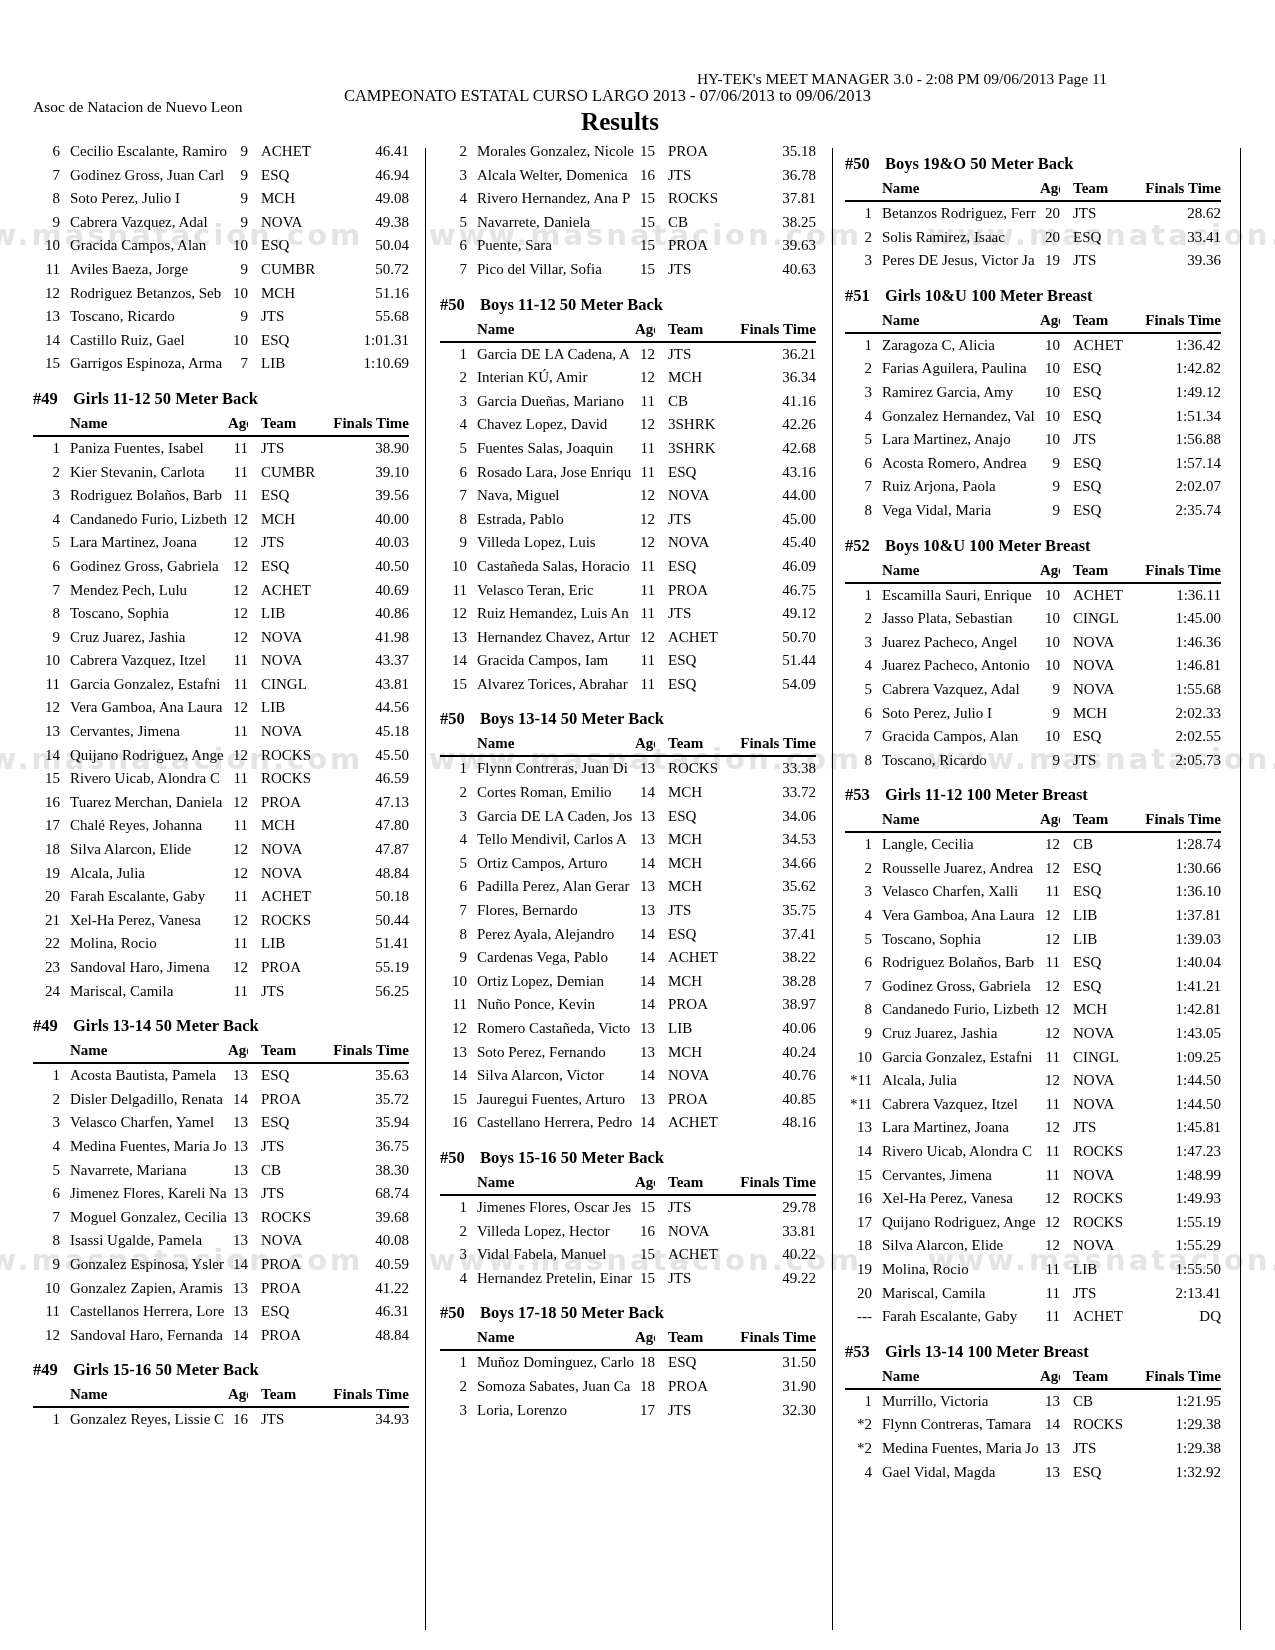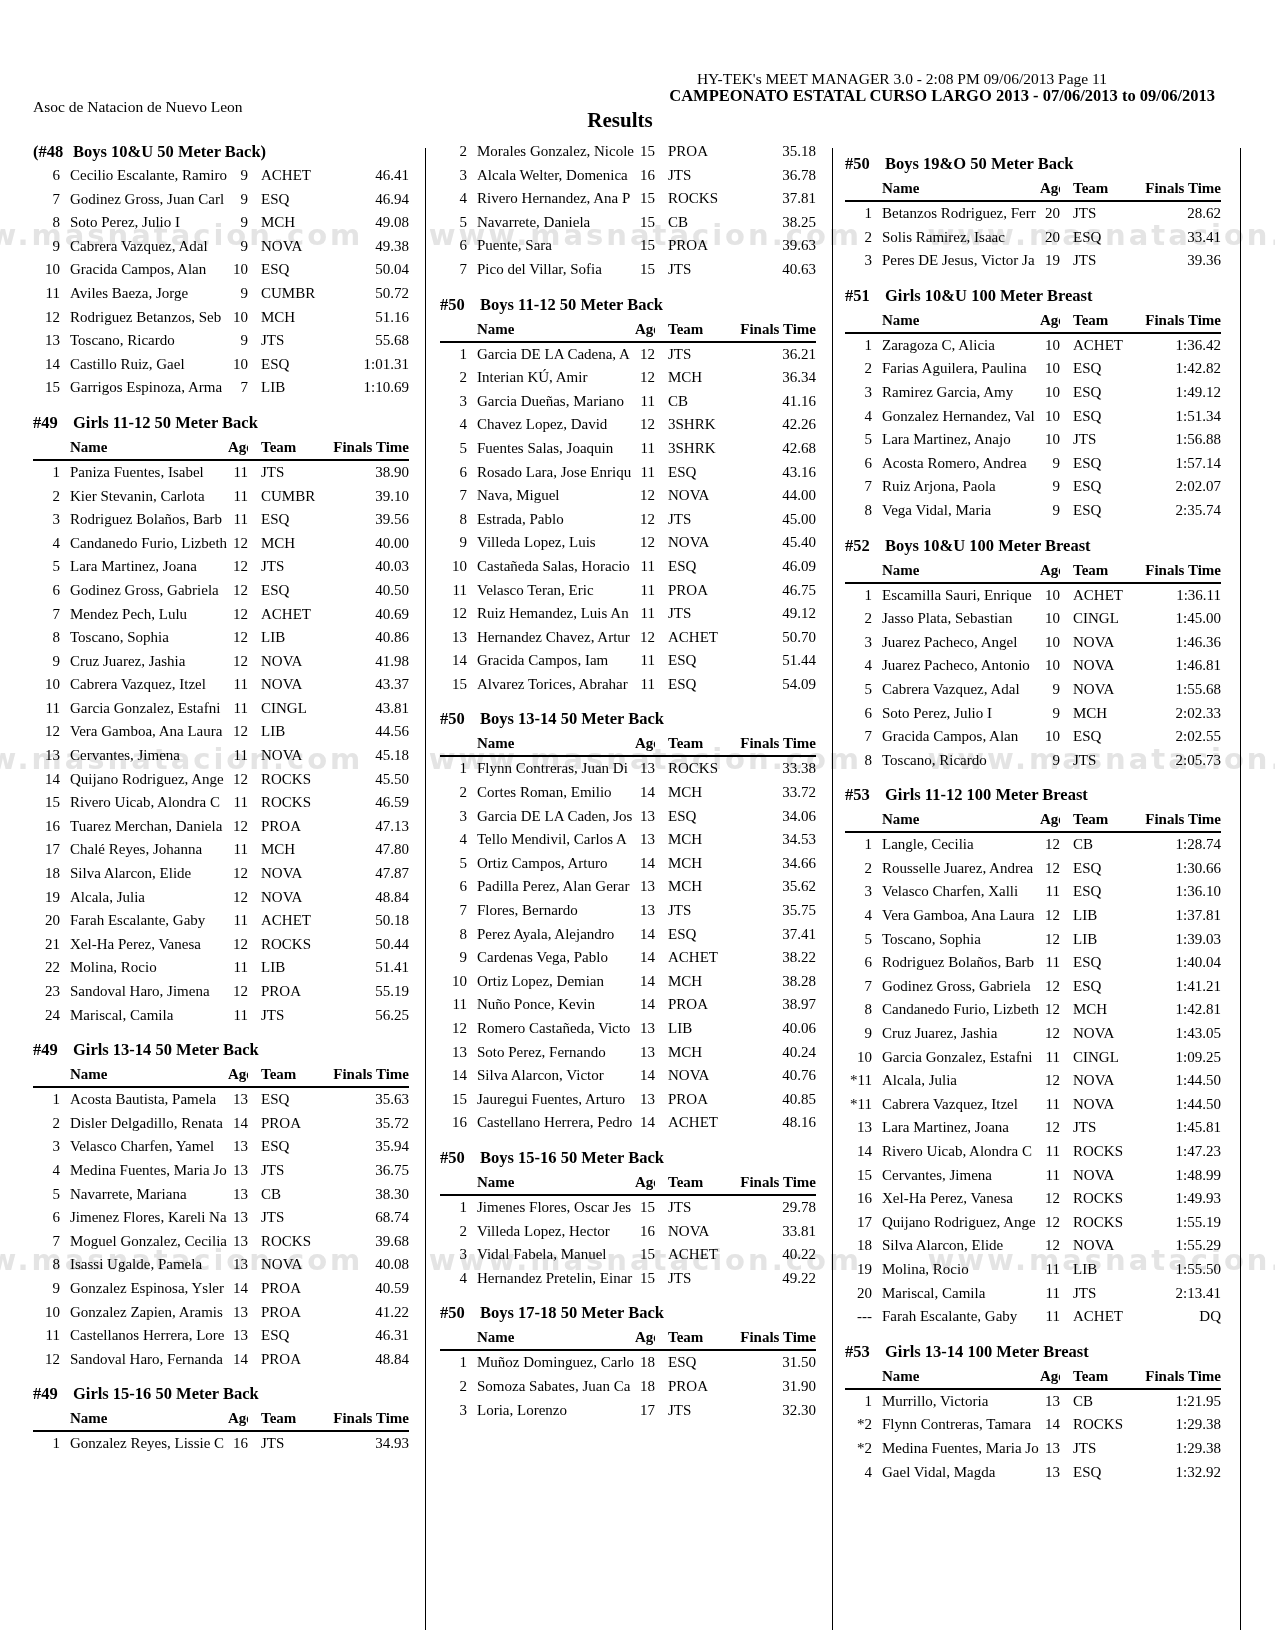--- a/index.html
+++ b/index.html
@@ -9,24 +9,24 @@
     font-family:"Liberation Serif", serif;
   }
   .watermark{
     position:absolute;left:-70px;white-space:nowrap;z-index:0;
     font-family:"DejaVu Sans", sans-serif;font-weight:bold;
     font-size:29px;letter-spacing:3px;color:#e4e4e4;
   }
   .page-header span{position:absolute;font-size:15.5px;line-height:18px;}
   .org{left:33px;top:62px;margin-top:36px;}
   .sysinfo{right:168px;top:70px;}
-  .meet-title{position:absolute;left:0;top:86px;width:1215px;text-align:right;
-    font-weight:bold;font-size:16.5px;z-index:1;}
+  .meet-title{position:absolute;left:0;top:86px;width:1215px;text-align:center;
+    font-weight:normal;font-size:16.5px;z-index:1;}
   .results-heading{position:absolute;left:0;top:108px;width:1240px;text-align:center;
-    font-weight:bold;font-size:21px;z-index:1;}
+    font-weight:bold;font-size:25px;z-index:1;}
   .divider{position:absolute;top:148px;height:1482px;width:1px;background:#000;z-index:1;}
   .col{position:absolute;width:376px;z-index:1;}
   #col1{left:33px;top:140px;}
   #col2{left:440px;top:140px;}
   #col3{left:845px;top:152px;}
   .section{margin-top:11px;}
   .col > .section:first-child{margin-top:0;}
   .sec-title{display:flex;font-weight:bold;font-size:16.5px;line-height:24px;white-space:nowrap;}
   .sec-num{min-width:40px;flex:none;}
   .hdr{display:flex;font-weight:bold;font-size:15px;line-height:24px;
@@ -51,24 +51,20 @@
 </div>
 <div class="meet-title">CAMPEONATO ESTATAL CURSO LARGO 2013 - 07/06/2013 to 09/06/2013</div>
 <div class="results-heading">Results</div>
 
 <div class="divider" style="left:425px;"></div>
 <div class="divider" style="left:832px;"></div>
 <div class="divider" style="left:1240px;"></div>
 
 <div class="col" id="col1">
     <div class="section">
-      <div class="sec-title">
-        <span class="sec-num">(#48</span>
-        <span>Boys 10&amp;U 50 Meter Back)</span>
-      </div>
       <div class="row">
         <span class="c-place">6</span>
         <span class="c-name">Cecilio Escalante, Ramiro</span>
         <span class="c-age">9</span>
         <span class="c-team">ACHET</span>
         <span class="c-time">46.41</span>
       </div>
       <div class="row">
         <span class="c-place">7</span>
         <span class="c-name">Godinez Gross, Juan Carl</span>

